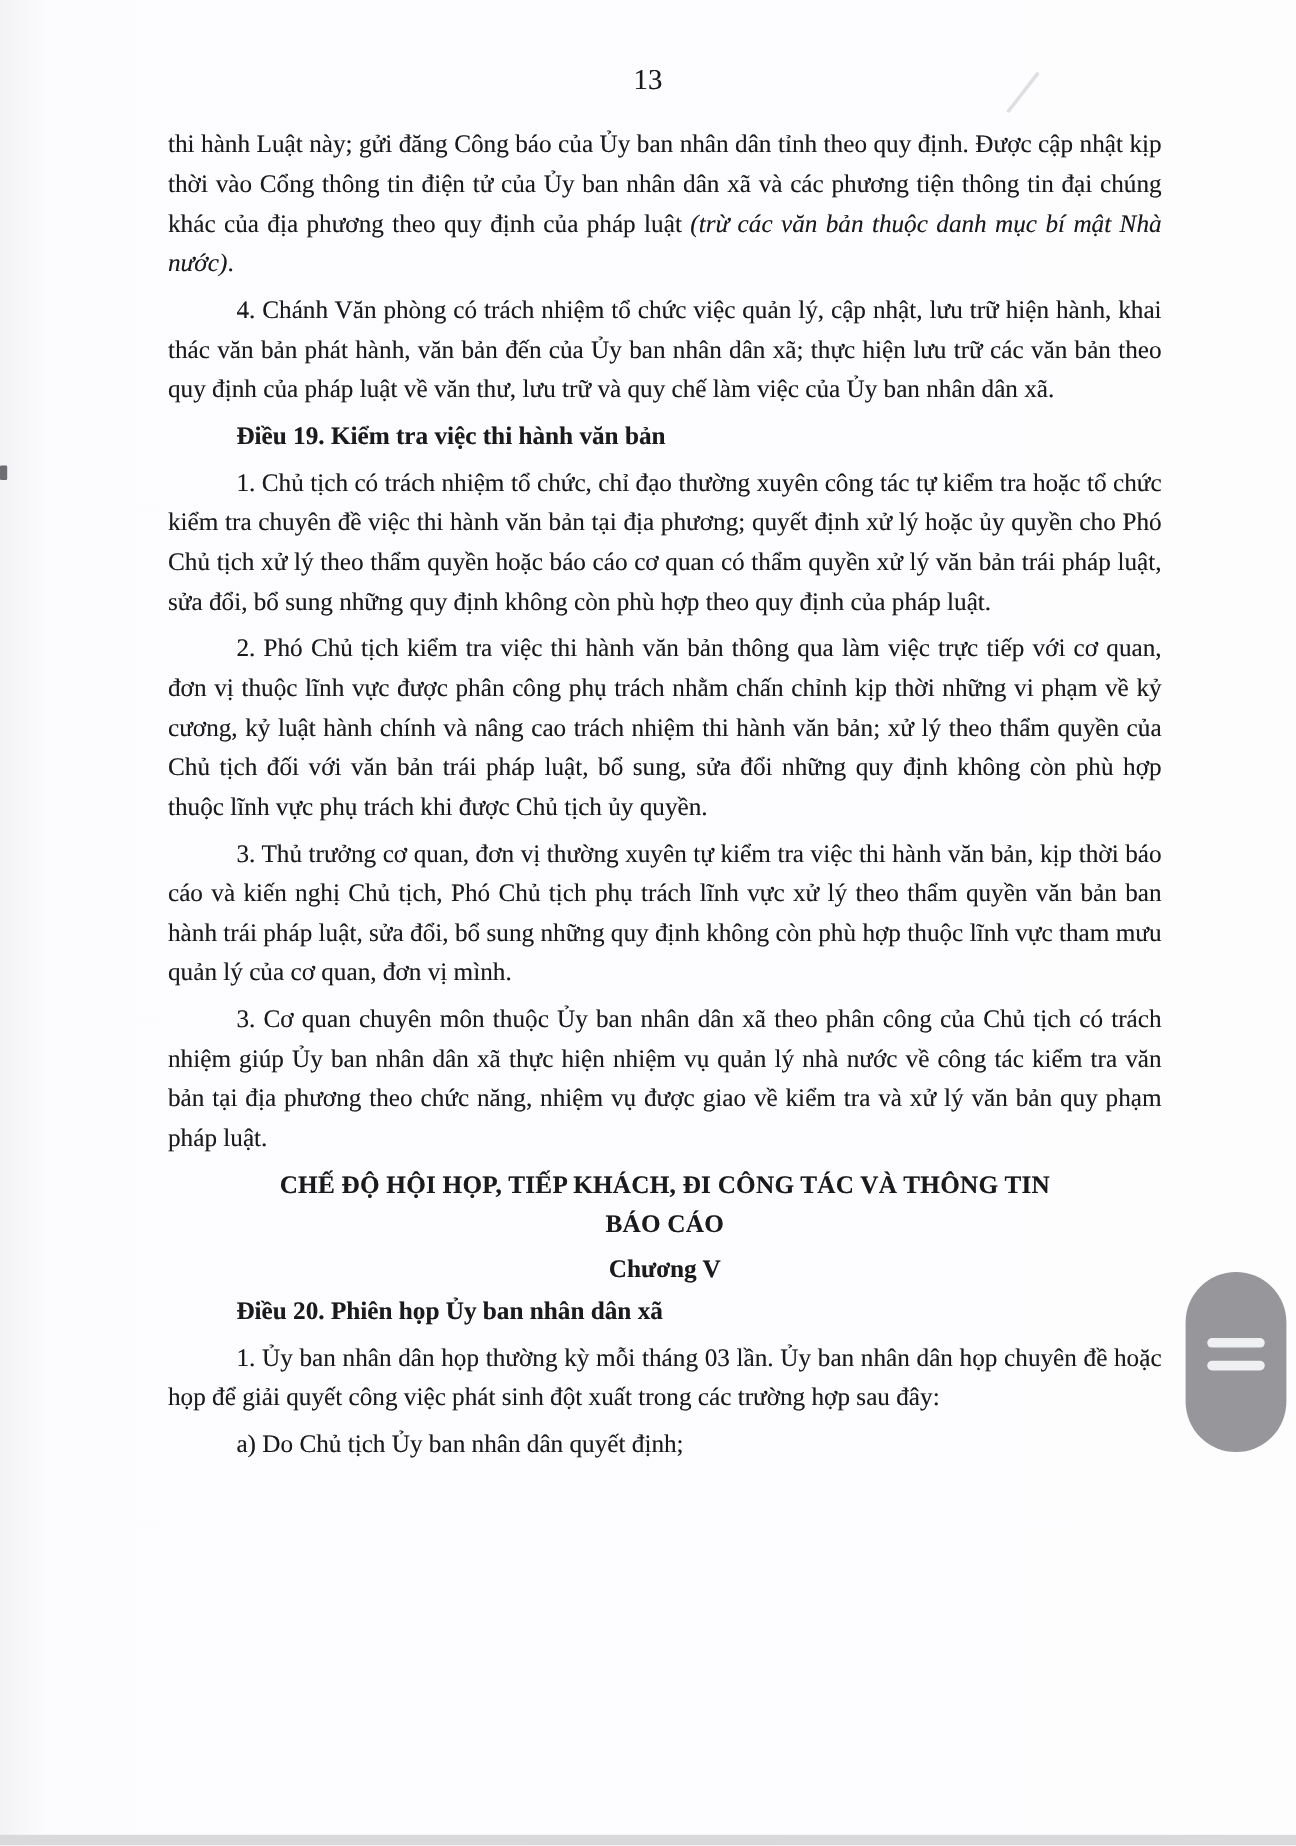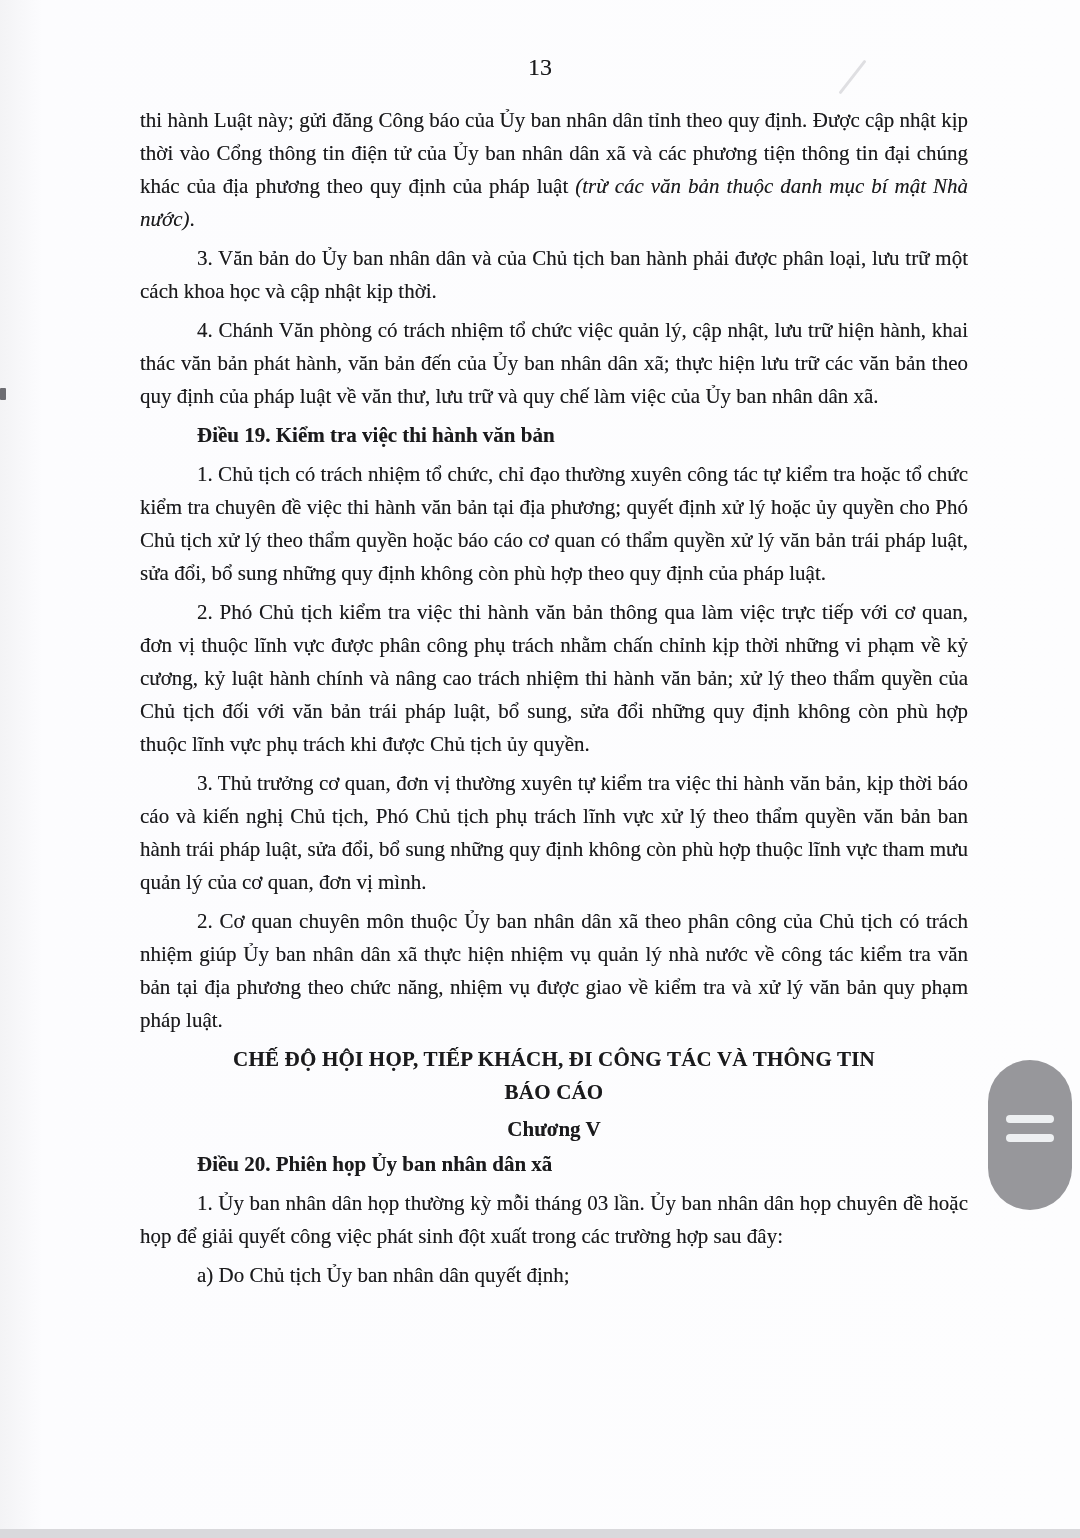--- a/index.html
+++ b/index.html
@@ -52,33 +52,32 @@
 <div class="page">
 
   <div class="pagenum">13</div>
 
   <div class="smudge"></div>
 
   <div class="content">
 
     <p class="j"><span>thi hành Luật này; gửi đăng Công báo của Ủy ban nhân dân tỉnh theo quy định. Được cập nhật kịp thời vào Cổng thông tin điện tử của Ủy ban nhân dân xã và các phương tiện thông tin đại chúng khác của địa phương theo quy định của pháp luật </span><span class="it">(trừ các văn bản thuộc danh mục bí mật Nhà nước)</span><span>.</span></p>
 
-    <p class="j ind">3. Văn bản do Ủy ban nhân dân và của Chủ tịch ban hành phải được phân loại, lưu trữ một cách khoa học và cập nhật kịp thời.</p>
 
     <p class="j ind">4. Chánh Văn phòng có trách nhiệm tổ chức việc quản lý, cập nhật, lưu trữ hiện hành, khai thác văn bản phát hành, văn bản đến của Ủy ban nhân dân xã; thực hiện lưu trữ các văn bản theo quy định của pháp luật về văn thư, lưu trữ và quy chế làm việc của Ủy ban nhân dân xã.</p>
 
     <p class="heading ind">Điều 19. Kiểm tra việc thi hành văn bản</p>
 
     <p class="j ind">1. Chủ tịch có trách nhiệm tổ chức, chỉ đạo thường xuyên công tác tự kiểm tra hoặc tổ chức kiểm tra chuyên đề việc thi hành văn bản tại địa phương; quyết định xử lý hoặc ủy quyền cho Phó Chủ tịch xử lý theo thẩm quyền hoặc báo cáo cơ quan có thẩm quyền xử lý văn bản trái pháp luật, sửa đổi, bổ sung những quy định không còn phù hợp theo quy định của pháp luật.</p>
 
     <p class="j ind">2. Phó Chủ tịch kiểm tra việc thi hành văn bản thông qua làm việc trực tiếp với cơ quan, đơn vị thuộc lĩnh vực được phân công phụ trách nhằm chấn chỉnh kịp thời những vi phạm về kỷ cương, kỷ luật hành chính và nâng cao trách nhiệm thi hành văn bản; xử lý theo thẩm quyền của Chủ tịch đối với văn bản trái pháp luật, bổ sung, sửa đổi những quy định không còn phù hợp thuộc lĩnh vực phụ trách khi được Chủ tịch ủy quyền.</p>
 
     <p class="j ind">3. Thủ trưởng cơ quan, đơn vị thường xuyên tự kiểm tra việc thi hành văn bản, kịp thời báo cáo và kiến nghị Chủ tịch, Phó Chủ tịch phụ trách lĩnh vực xử lý theo thẩm quyền văn bản ban hành trái pháp luật, sửa đổi, bổ sung những quy định không còn phù hợp thuộc lĩnh vực tham mưu quản lý của cơ quan, đơn vị mình.</p>
 
-    <p class="j ind">2. Cơ quan chuyên môn thuộc Ủy ban nhân dân xã theo phân công của Chủ tịch có trách nhiệm giúp Ủy ban nhân dân xã thực hiện nhiệm vụ quản lý nhà nước về công tác kiểm tra văn bản tại địa phương theo chức năng, nhiệm vụ được giao về kiểm tra và xử lý văn bản quy phạm pháp luật.</p>
+    <p class="j ind">3. Cơ quan chuyên môn thuộc Ủy ban nhân dân xã theo phân công của Chủ tịch có trách nhiệm giúp Ủy ban nhân dân xã thực hiện nhiệm vụ quản lý nhà nước về công tác kiểm tra văn bản tại địa phương theo chức năng, nhiệm vụ được giao về kiểm tra và xử lý văn bản quy phạm pháp luật.</p>
 
     <p class="center big">
         <span class="line">CHẾ ĐỘ HỘI HỌP, TIẾP KHÁCH, ĐI CÔNG TÁC VÀ THÔNG TIN</span>
         <span class="line">BÁO CÁO</span>
       </p>
 
     <p class="center">Chương V</p>
 
     <p class="heading ind">Điều 20. Phiên họp Ủy ban nhân dân xã</p>
 

